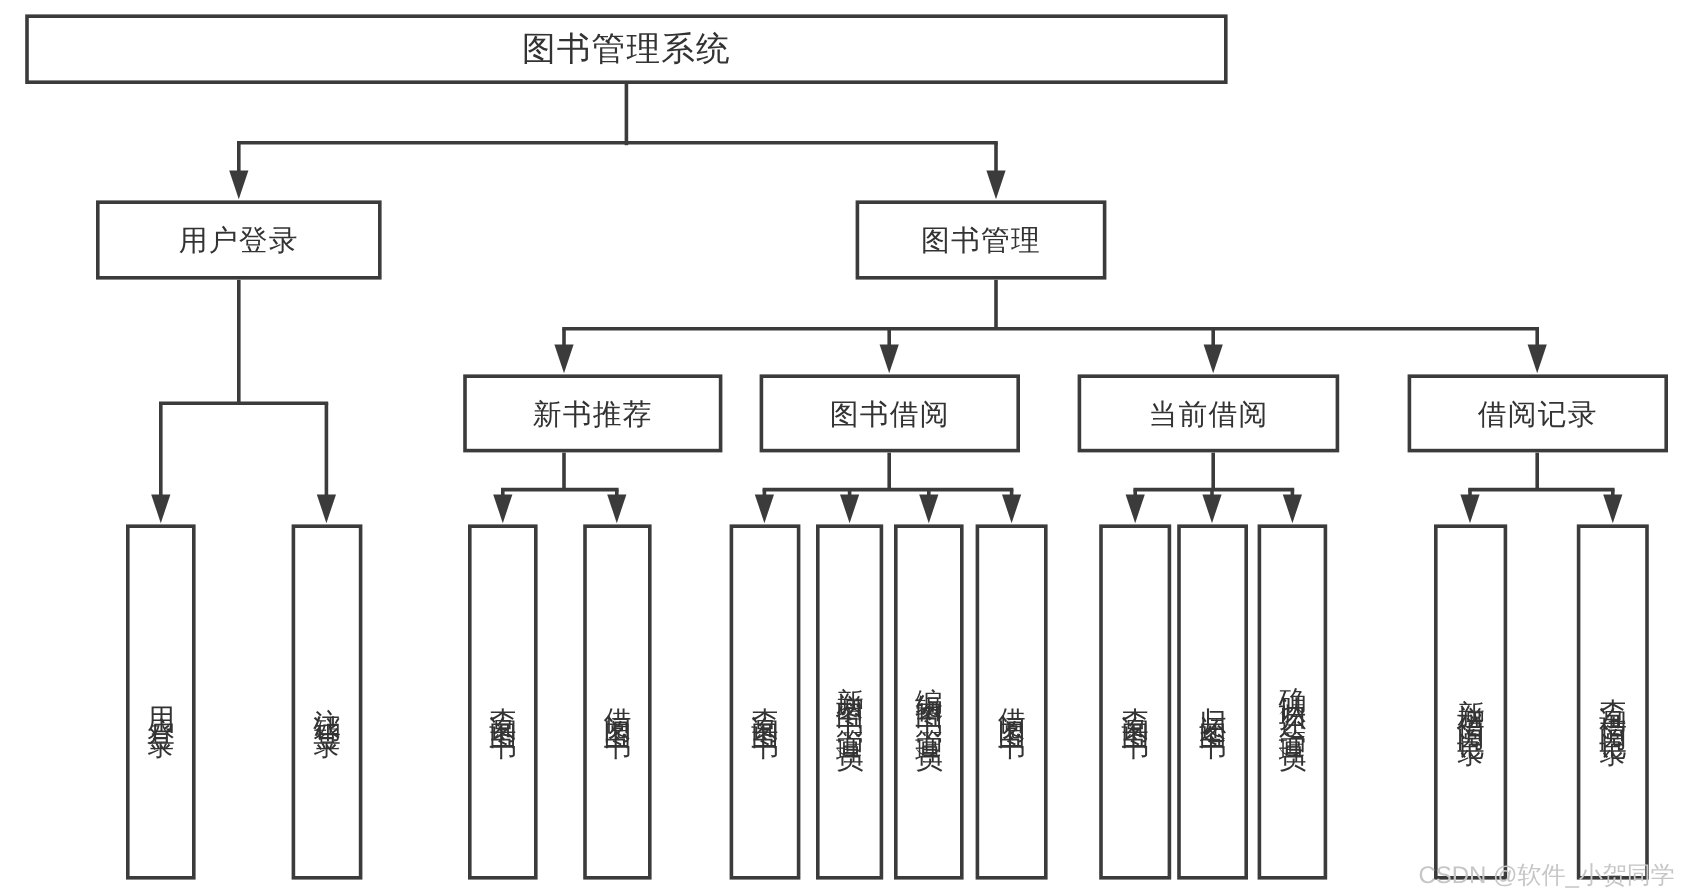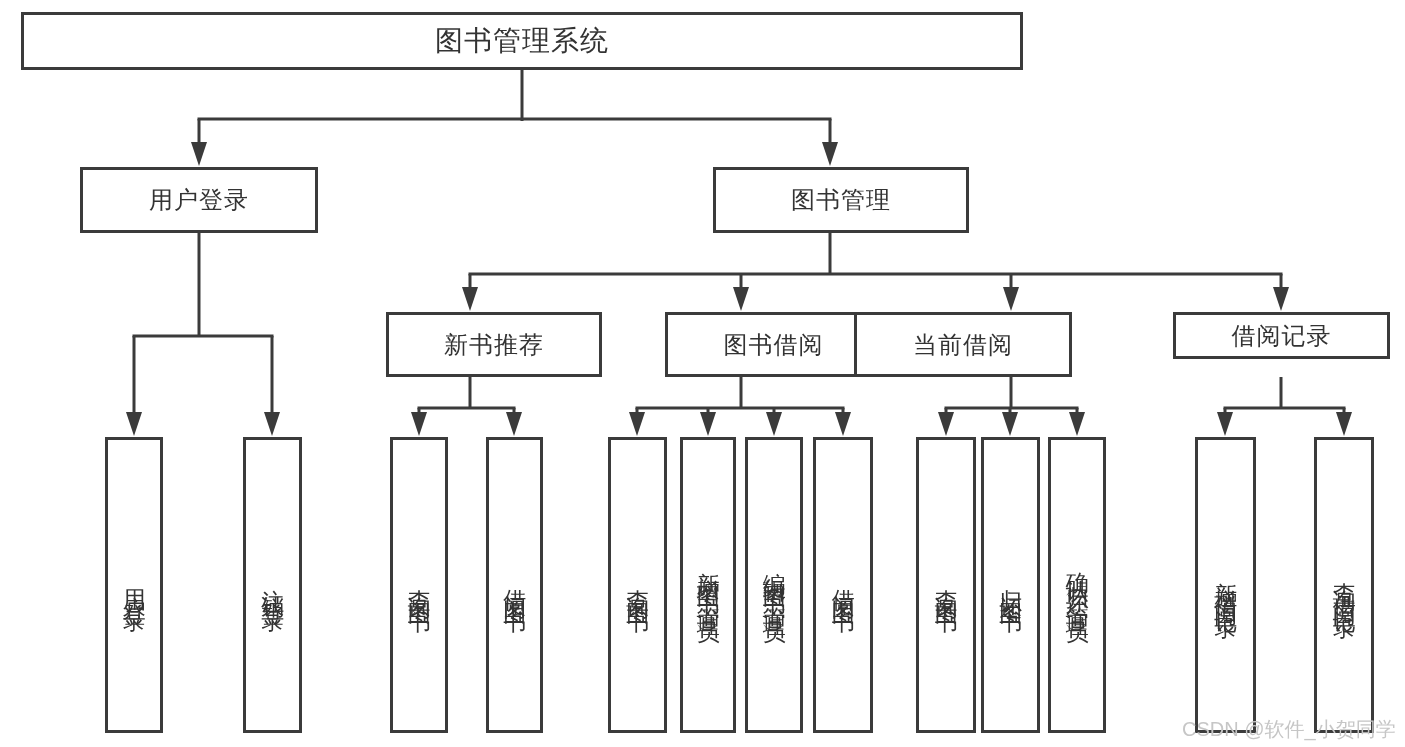--- a/index.html
+++ b/index.html
@@ -125,34 +125,34 @@
       <polygon points="1336,412 1352,412 1344,436" fill="#3b3b3b"></polygon>
     </svg>
 
   <div class="hbox root" style="left:21px; top:12px; width:1002px; height:58px;">
     <span>图书管理系统</span>
   </div>
 
   <div class="hbox" style="left:80px; top:167px; width:238px; height:66px;">
     <span>用户登录</span>
   </div>
-  <div class="hbox" style="left:713px; top:167px; width:256px; height:66px;align-items:center;">
+  <div class="hbox" style="left:713px; top:167px; width:209px; height:66px;align-items:center;">
     <span>图书管理</span>
   </div>
 
   <div class="hbox" style="left:362px; top:312px; width:216px; height:65px;margin-left:24px;">
     <span>新书推荐</span>
   </div>
-  <div class="hbox" style="left:633px; top:312px; width:217px; height:65px;margin-left:32px;">
+  <div class="hbox" style="left:633px; top:312px; width:217px; height:65px;">
     <span>图书借阅</span>
   </div>
-  <div class="hbox" style="left:854px; top:312px; width:218px; height:65px;">
+  <div class="hbox" style="left:898px; top:312px; width:218px; height:65px;">
     <span>当前借阅</span>
   </div>
-  <div class="hbox" style="left:1173px; top:312px; width:217px; height:47px;">
+  <div class="hbox" style="left:1173px; top:312px; width:217px; height:65px;">
     <span>借阅记录</span>
   </div>
 
   <div class="vbox" style="left:105px; top:437px; width:58px; height:296px;">
     <span class="vtext">用户登录</span>
   </div>
   <div class="vbox" style="left:243px; top:437px; width:59px; height:296px;">
     <span class="vtext">注销登录</span>
   </div>
 

